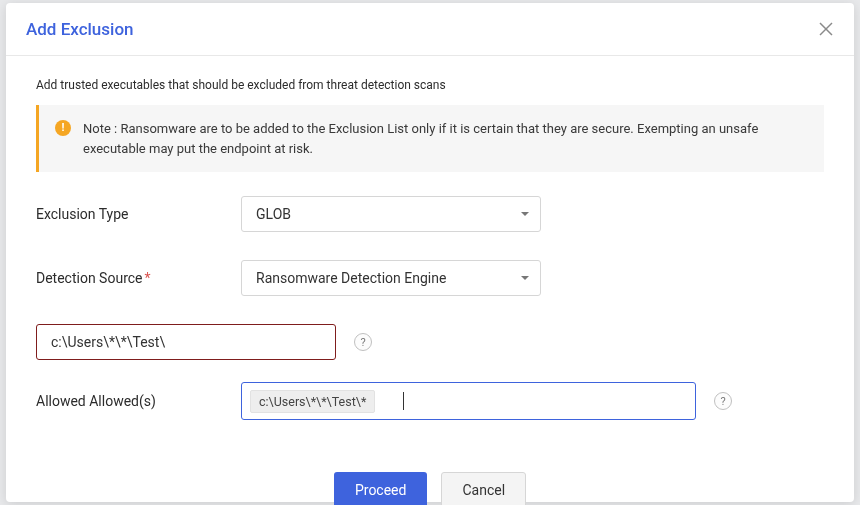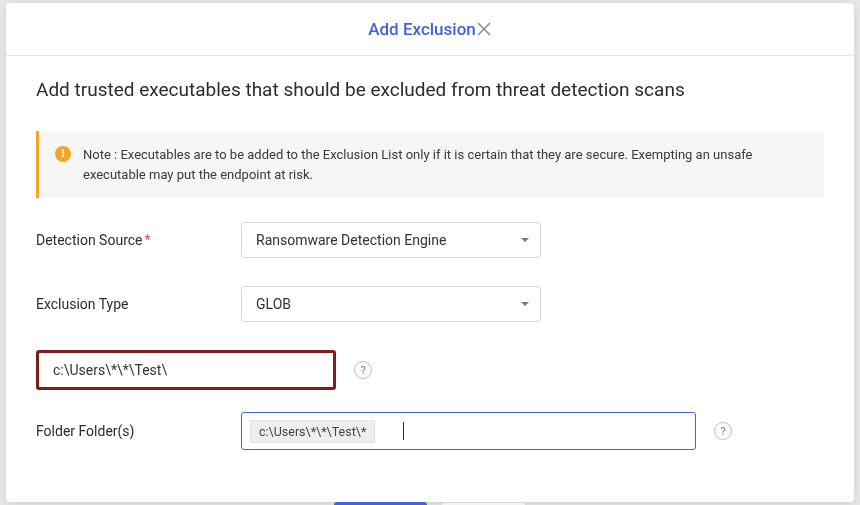--- a/index.html
+++ b/index.html
@@ -17,43 +17,43 @@
       border-radius: 4px;
       box-shadow: 0 2px 12px rgba(0,0,0,0.12);
       height: 499px;
       display: flex;
       flex-direction: column;
     }
     .modal-header {
       padding: 16px 20px;
       border-bottom: 1px solid #e8e8e8;
       display: flex;
-      justify-content: center;
+      justify-content: space-between;
       align-items: center;
     }
     .modal-title {
       color: #3e63dd;
       font-size: 17px;
       font-weight: 500;
     }
     .close-icon {
       width: 16px;
       height: 16px;
       cursor: pointer;
       color: #8a8a8a;
       stroke: currentColor;
     }
     .modal-body {
       padding: 22px 30px 0 30px;
       flex: 1;
     }
     .intro-text {
-      font-size: 19px;
+      font-size: 12px;
       color: #2c2c2c;
-      margin-bottom: 30px;
+      margin-bottom: 13px;
     }
     .note-box {
       display: flex;
       background: #f6f6f6;
       border-left: 3px solid #f5a623;
       padding: 14px 16px;
       margin-bottom: 24px;
       font-size: 13px;
       color: #3a3a3a;
       line-height: 1.5;
@@ -110,21 +110,21 @@
       transform: translateY(-50%);
       width: 0;
       height: 0;
       border-left: 4px solid transparent;
       border-right: 4px solid transparent;
       border-top: 4px solid #777;
       pointer-events: none;
     }
     .text-input {
       width: 300px;
-      border: 3px solid #7f1d1d;
+      border: 1px solid #7f1d1d;
       border-radius: 3px;
       padding: 9px 14px;
       font-size: 14px;
       color: #333;
       font-family: inherit;
     }
     .help-icon {
       margin-left: 18px;
       width: 18px;
       height: 18px;
@@ -197,49 +197,49 @@
         <line x1="14" y1="2" x2="2" y2="14"></line>
     </svg>
   </div>
 
   <div class="modal-body">
     <div class="intro-text">Add trusted executables that should be excluded from threat detection scans</div>
 
     <div class="note-box">
       <div class="note-icon">!</div>
       <div class="note-text">
-        <span>Note : Executables are to be added to the </span><strong>Exclusion List</strong><span> only if it is certain that they are secure. Exempting an unsafe executable may put the endpoint at risk.</span>
-      </div>
-    </div>
-
-    <div class="form-row">
-      <div class="form-label">
-        <span>Detection Source</span><span class="required">*</span>
-      </div>
-      <div class="dropdown">
-        <div class="dropdown-field">Ransomware Detection Engine</div>
-        <div class="dropdown-caret"></div>
+        <span>Note : Ransomware are to be added to the </span><strong>Exclusion List</strong><span> only if it is certain that they are secure. Exempting an unsafe executable may put the endpoint at risk.</span>
       </div>
     </div>
 
     <div class="form-row">
       <div class="form-label">Exclusion Type</div>
       <div class="dropdown">
         <div class="dropdown-field">GLOB</div>
         <div class="dropdown-caret"></div>
       </div>
     </div>
 
+    <div class="form-row">
+      <div class="form-label">
+        <span>Detection Source</span><span class="required">*</span>
+      </div>
+      <div class="dropdown">
+        <div class="dropdown-field">Ransomware Detection Engine</div>
+        <div class="dropdown-caret"></div>
+      </div>
+    </div>
+
     <div class="form-row glob-row">
       <input type="text" class="text-input" value="c:\Users\*\*\Test\" style="">
       <div class="help-icon">?</div>
     </div>
 
     <div class="form-row">
-      <div class="form-label">Folder Folder(s)</div>
+      <div class="form-label">Allowed Allowed(s)</div>
       <div class="tag-input">
         <span class="tag">c:\Users\*\*\Test\*</span>
         <span class="tag-cursor"></span>
       </div>
       <div class="help-icon">?</div>
     </div>
 
     <div class="modal-footer">
       <button class="btn btn-primary">Proceed</button>
       <button class="btn btn-secondary">Cancel</button>

